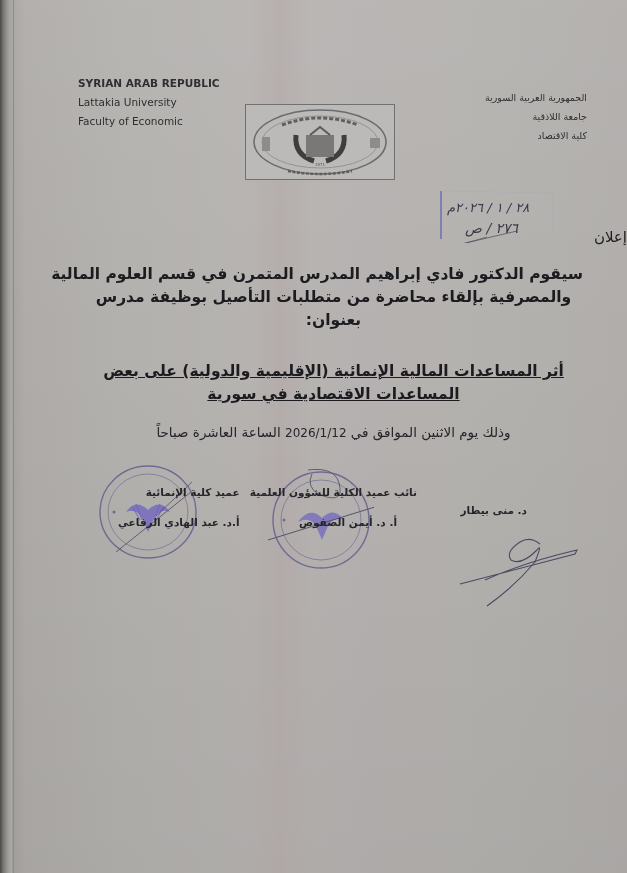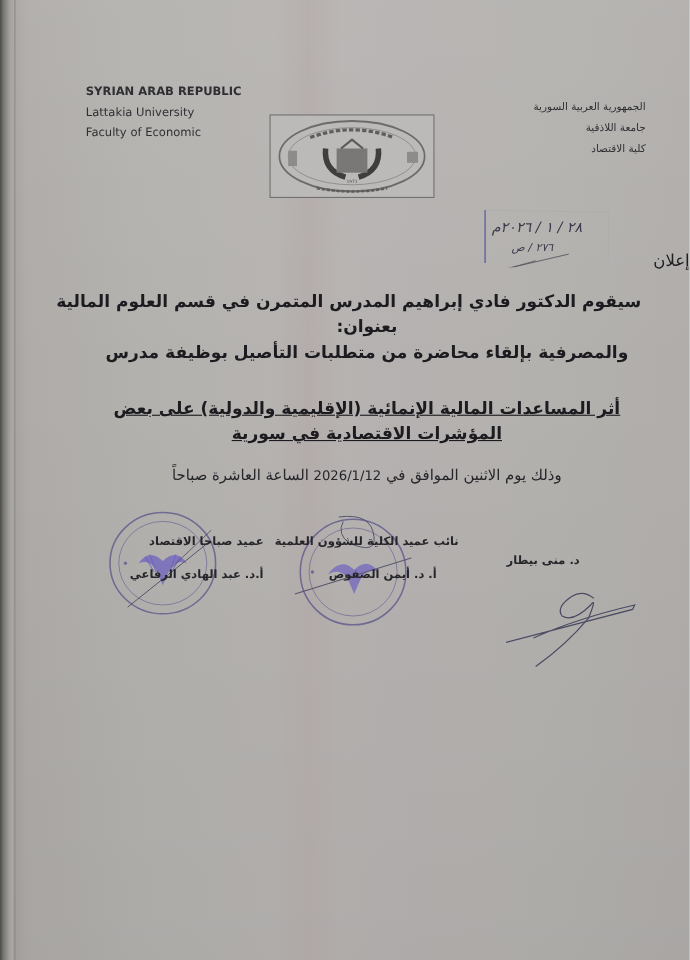--- a/index.html
+++ b/index.html
@@ -192,33 +192,33 @@
 
 <div class="ref-stamp">
   <svg width="120" height="56" viewBox="0 0 120 56">
     <path d="M4 4 L4 52" stroke="#5c5fa8" stroke-width="1.2" fill="none"></path>
     <path d="M4 4 L116 6 L116 50" stroke="#aaaab0" stroke-width="0.8" fill="none" opacity="0.6"></path>
     <path d="M20 58 L80 44" stroke="#55555e" stroke-width="0.8" fill="none"></path>
     <path d="M15 60 L50 50" stroke="#55555e" stroke-width="0.7" fill="none"></path>
   </svg>
 </div>
 <div style="position:absolute;left:447px;top:200px;direction:rtl;font-size:13px;color:#3a3a4a;font-style:italic;white-space:nowrap;">٢٨ / ١ / ٢٠٢٦م</div>
-<div style="position:absolute;left:465px;top:220px;direction:rtl;font-size:10px;color:#3a3a4a;font-style:italic;white-space:nowrap;">٢٧٦ / ص</div>
+<div style="position:absolute;left:465px;top:220px;direction:rtl;font-size:14px;color:#3a3a4a;font-style:italic;white-space:nowrap;">٢٧٦ / ص</div>
 
 <div class="title">إعلان</div>
 
 <div class="main-text">
   <span class="line">سيقوم الدكتور فادي إبراهيم المدرس المتمرن في قسم العلوم المالية</span>
+  <span class="line">والمصرفية بإلقاء محاضرة من متطلبات التأصيل بوظيفة مدرس</span>
   <span class="line">بعنوان:</span>
-  <span class="line">والمصرفية بإلقاء محاضرة من متطلبات التأصيل بوظيفة مدرس</span>
 </div>
 
 <div class="subject">
   <span class="line">أثر المساعدات المالية الإنمائية (الإقليمية والدولية) على بعض</span>
-  <span class="line">المؤشرات الاقتصادية في سورية</span>
+  <span class="line">المساعدات الاقتصادية في سورية</span>
 </div>
 
 <div class="date-line">
   <span>وذلك يوم الاثنين الموافق في</span>
   <span class="date" dir="ltr">2026/1/12</span>
   <span>الساعة العاشرة صباحاً</span>
 </div>
 
 <svg class="seal" style="left:96px;top:462px;" width="104" height="100" viewBox="0 0 104 100">
   <ellipse cx="52" cy="50" rx="48" ry="46" fill="none" stroke="#6f6a92" stroke-width="1.4"></ellipse>
@@ -242,20 +242,20 @@
 <div class="sig-block sig1">
   <span class="sig-name">د. منى بيطار</span>
 </div>
 
 <div class="sig-block sig2">
   <span class="sig-title">نائب عميد الكلية للشؤون العلمية</span>
   <span class="sig-name">أ. د. أيمن الصفوص</span>
 </div>
 
 <div class="sig-block sig3">
-  <span class="sig-title">عميد صباحا الاقتصاد</span>
+  <span class="sig-title">عميد كلية الإنمائية</span>
   <span class="sig-name">أ.د. عبد الهادي الرفاعي</span>
 </div>
 
 <svg class="signature-svg" style="left:425px;top:532px;" width="160" height="80" viewBox="0 0 160 80">
   <path d="M115 12 Q105 4 95 10 Q80 20 86 28 Q96 34 112 18 Q118 10 110 30 Q90 54 62 74" fill="none" stroke="#4a4a62" stroke-width="1.1"></path>
   <path d="M35 52 Q80 40 150 22 L152 18 Q100 30 60 48" fill="none" stroke="#4a4a62" stroke-width="1.1"></path>
 </svg>
 
 </body></html>

